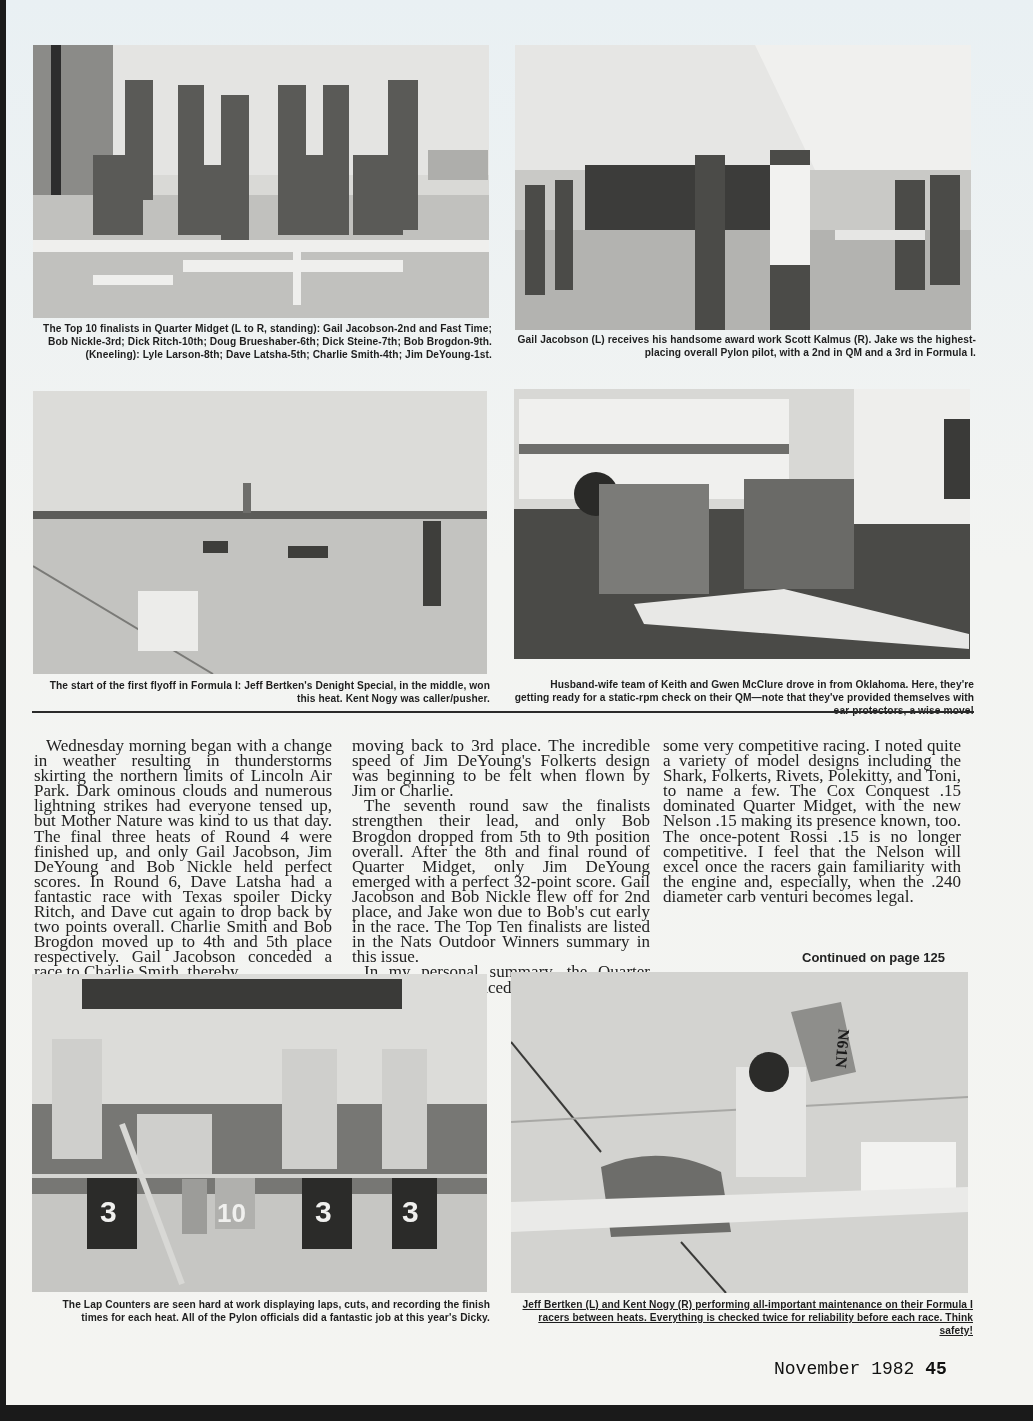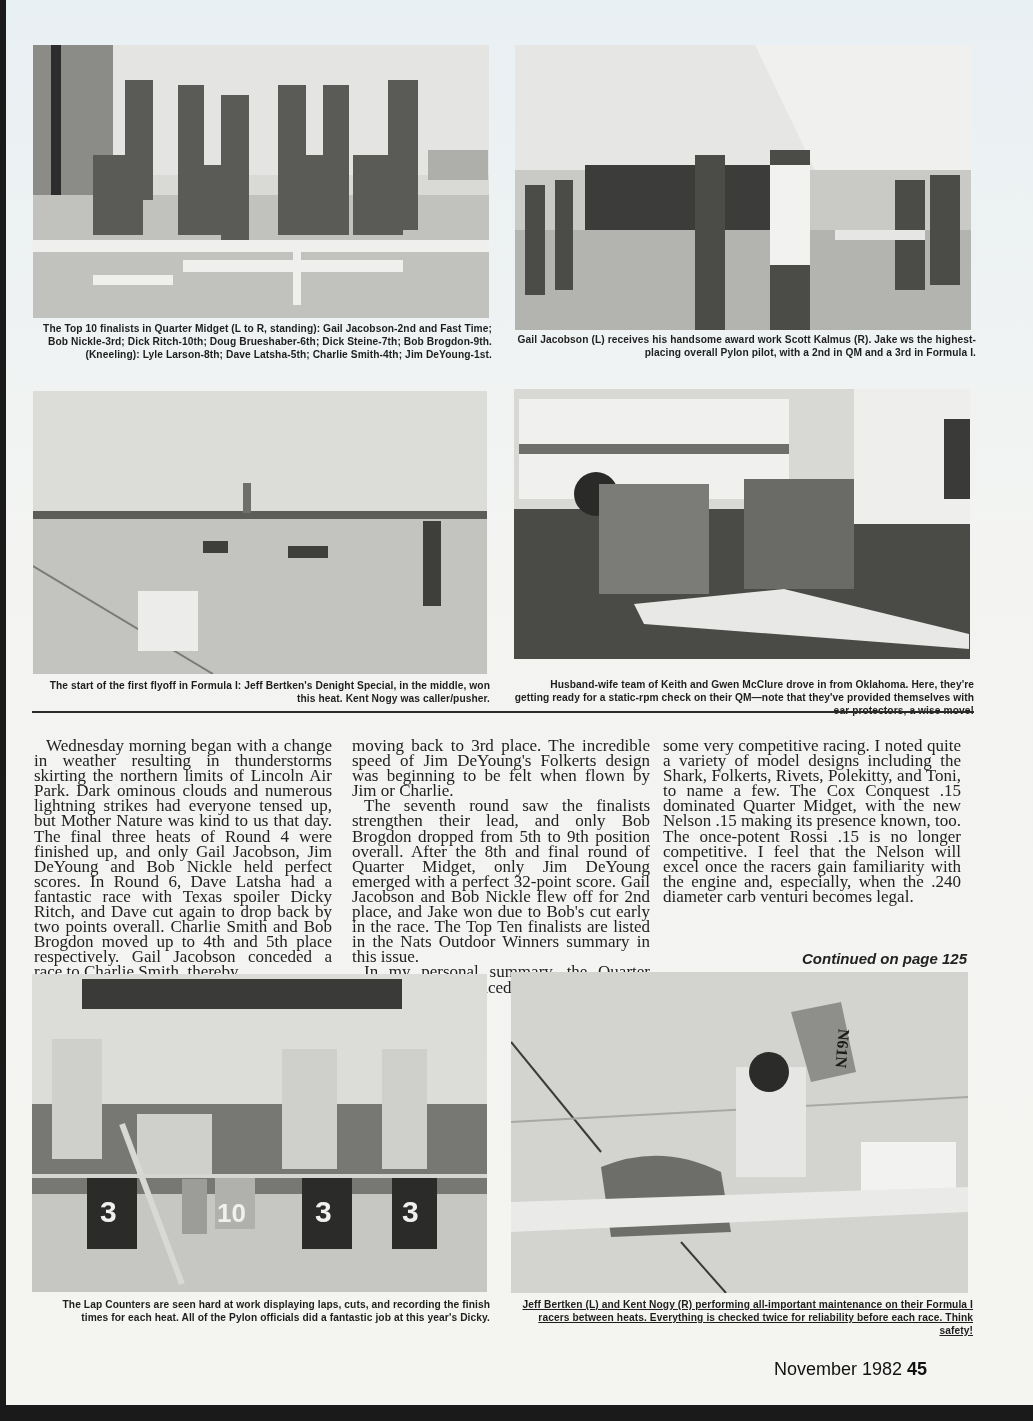--- a/index.html
+++ b/index.html
@@ -27,24 +27,24 @@
   .col {
     position:absolute; top:738px; width:298px; font-size:17px; line-height:15.1px;
     text-align:justify; color:#222;
   }
   .col p { margin:0; text-indent:12px; }
   .col p.noindent { text-indent:0; }
   .col p.gap { margin-top:15px; }
   .col b { font-weight:bold; }
   .continued {
     position:absolute; left:802px; top:950px; font-family:"Liberation Sans", sans-serif;
-    font-style:italic; font-weight:bold; font-size:15px; color:#222;
+    font-weight:bold; font-size:13px; color:#222;
   }
   .footer {
-    position:absolute; left:774px; top:1359px; font-family:Liberation Sans, sans-serif;
+    position:absolute; left:774px; top:1359px; font-family:Liberation Mono, monospace;
     font-size:18px; color:#111;
   }
   .footer b { font-weight:bold; }
 </style>
 </head>
 <body>
 
 <div class="left-edge"></div>
 <div class="page-bg"></div>
 <div class="bottom-edge"></div>

